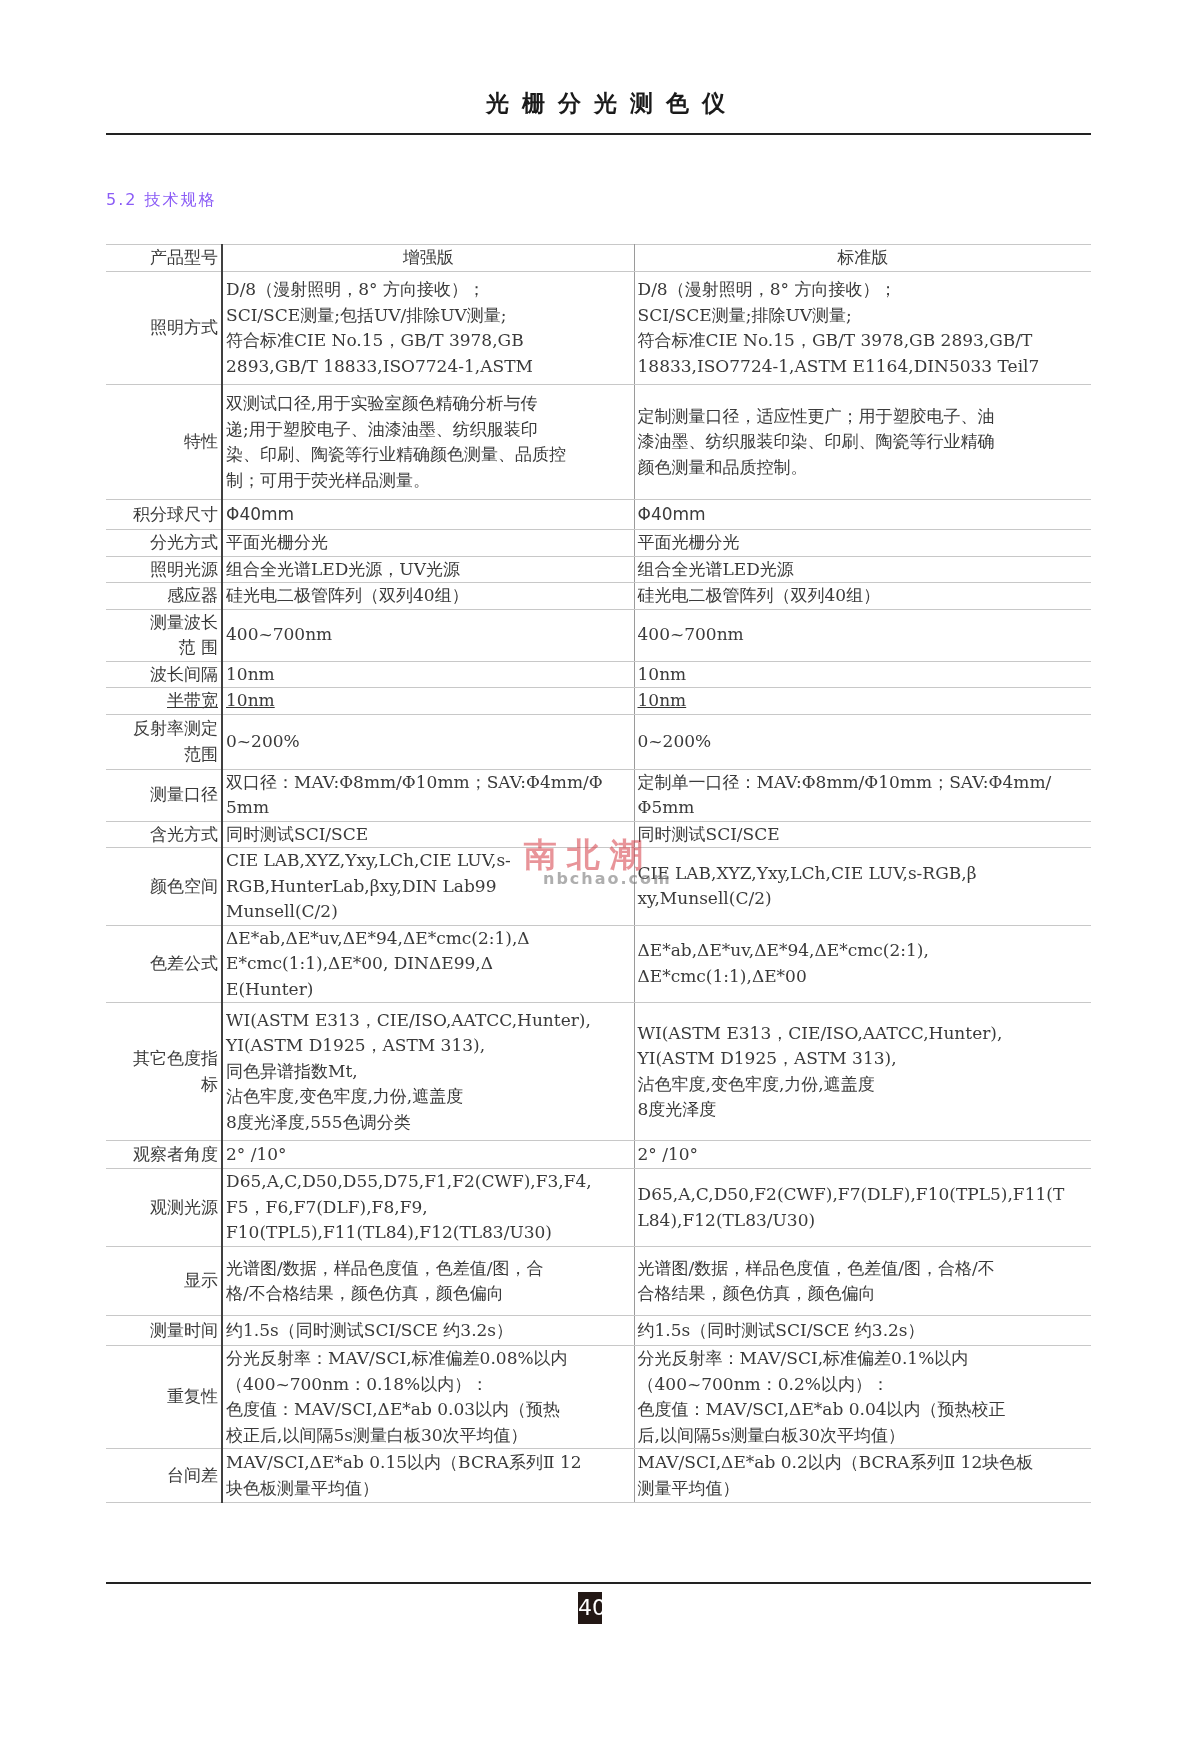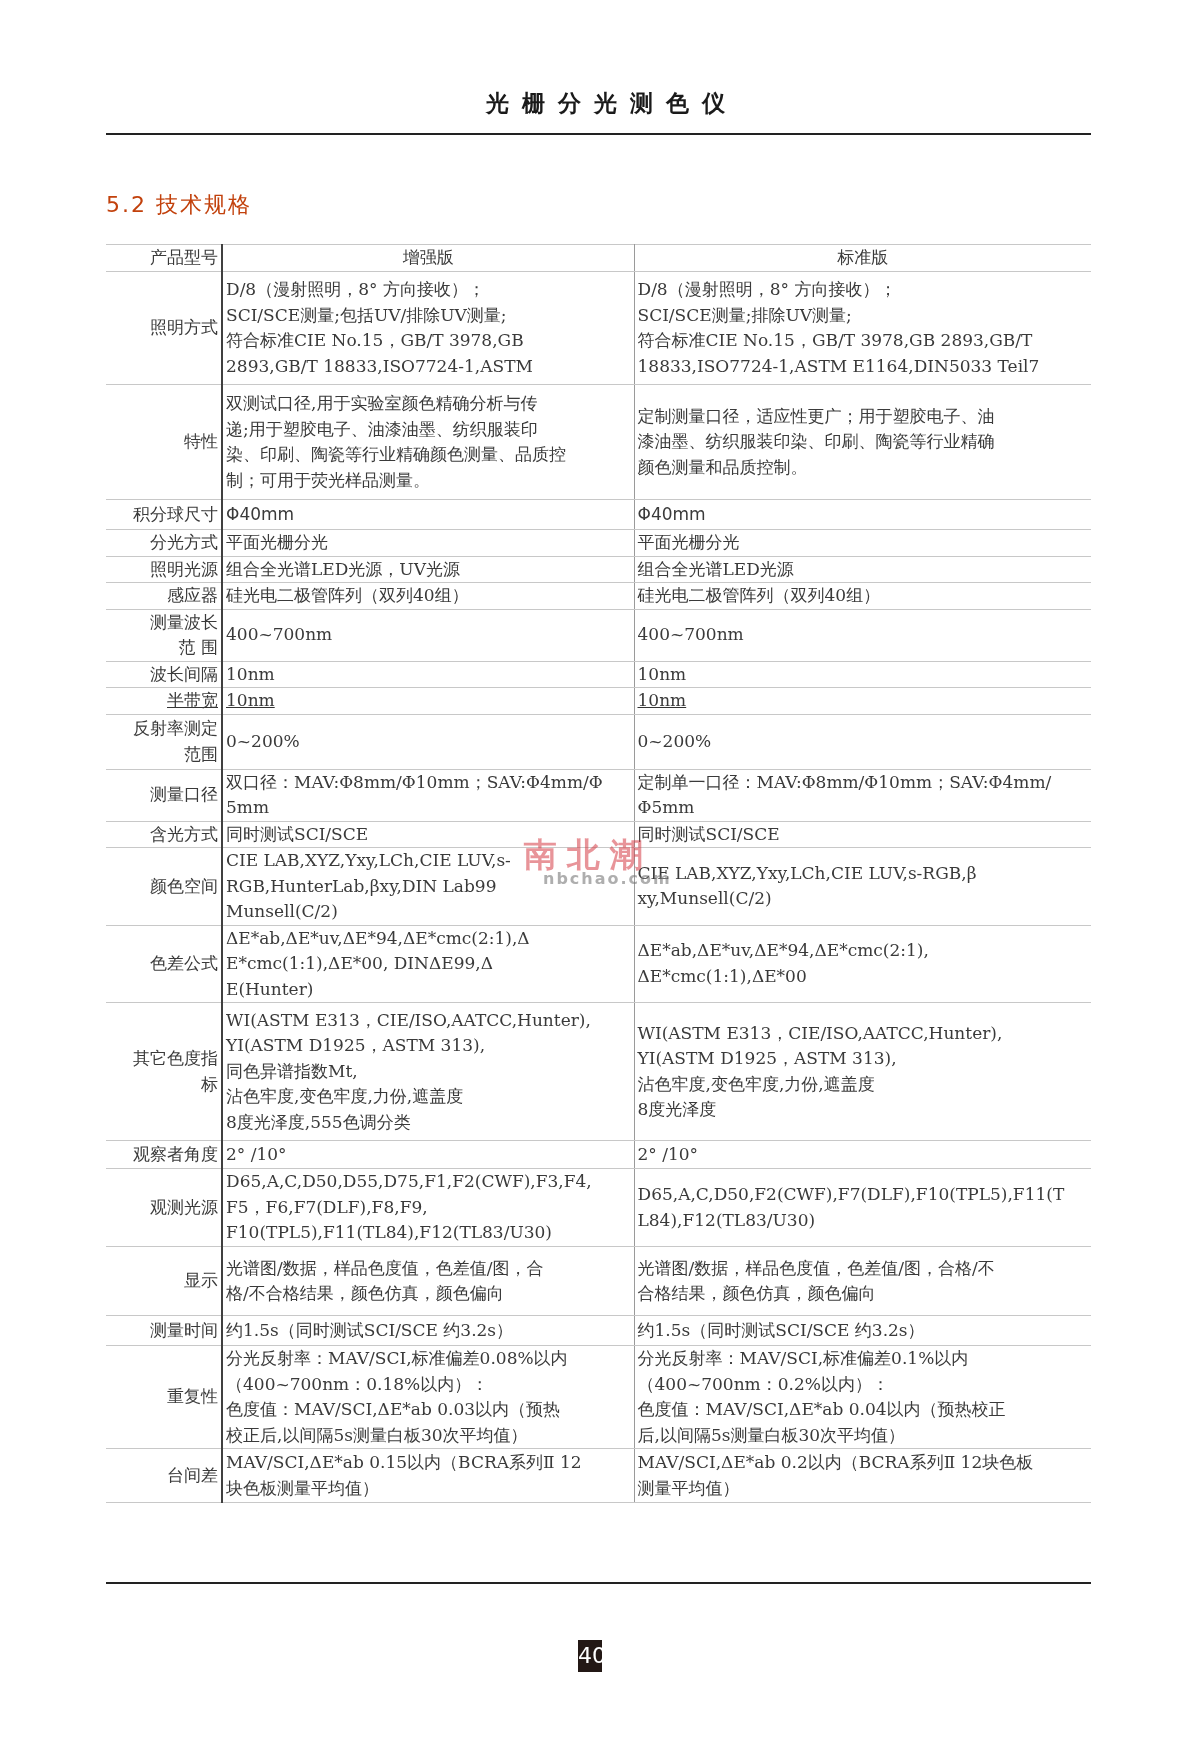--- a/index.html
+++ b/index.html
@@ -13,21 +13,21 @@
     font-size: 23px; letter-spacing: 13px; color: #1a1a1a; font-weight: bold;
   }
   .rule {
     position: absolute; left: 106px; width: 985px; height: 2px; background: #222;
   }
   .rule.top { top: 133px; }
   .rule.bottom { top: 1582px; }
   .section-title {
     position: absolute; top: 190px; left: 106px;
     font-family: "DejaVu Sans", "Liberation Sans", sans-serif;
-    font-size: 22px; color: #c2410c; letter-spacing: 2px;
+    font-size: 16px; color: #8b5cf6; letter-spacing: 2px;
   }
   table.spec {
     position: absolute; top: 244px; left: 106px; width: 985px;
     border-collapse: collapse; table-layout: fixed;
   }
   table.spec td {
     border-top: 1px solid #c8c8c8; border-bottom: 1px solid #c8c8c8;
     vertical-align: middle; padding: 0 3px;
     font-size: 17px; line-height: 25.5px; color: #3a3a3a;
   }
@@ -51,21 +51,21 @@
     font-family: "DejaVu Serif", serif; font-size: 33px; font-weight: bold;
     color: rgba(214, 60, 70, 0.55); letter-spacing: 10px; line-height: 40px;
   }
   .watermark .en {
     font-family: "DejaVu Sans", sans-serif; font-size: 16px; font-weight: bold;
     color: rgba(120, 120, 120, 0.6); letter-spacing: 2px; margin-top: -6px; margin-left: 38px;
   }
   .page-number {
     position: absolute; top: 1592px; left: 578px; width: 24px; height: 32px;
     background: #231815; color: #ffffff; text-align: center; line-height: 32px;
-    font-family: "DejaVu Sans", "Liberation Sans", sans-serif; font-size: 22px; margin-top: 48px;
+    font-family: "DejaVu Sans", "Liberation Sans", sans-serif; font-size: 22px;
   }
 </style>
 </head>
 <body>
 
 <div class="header-title">光栅分光测色仪</div>
 <div class="rule top"></div>
 
 <div class="section-title">5.2 技术规格</div>
 

